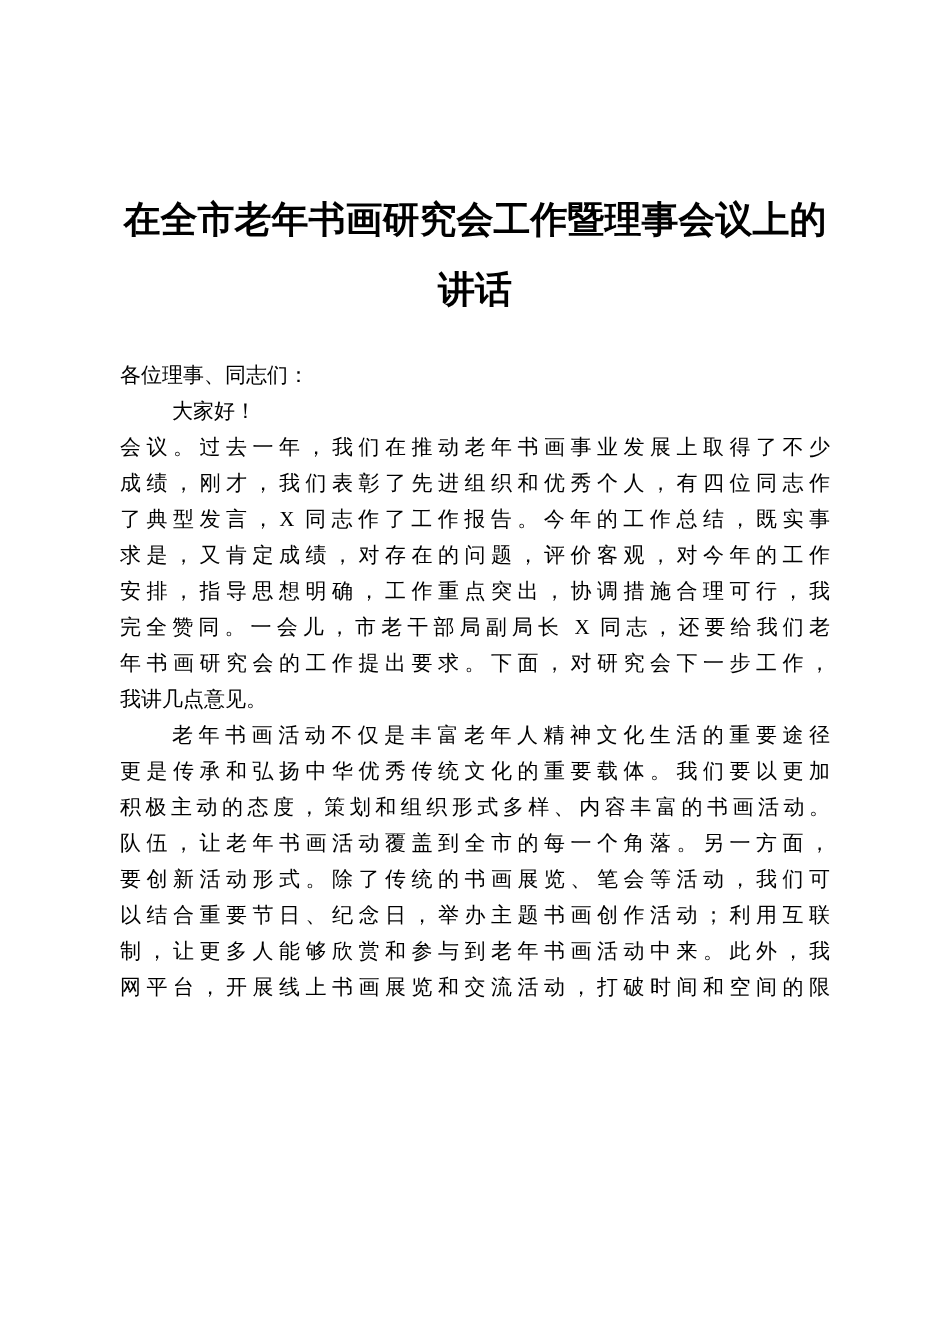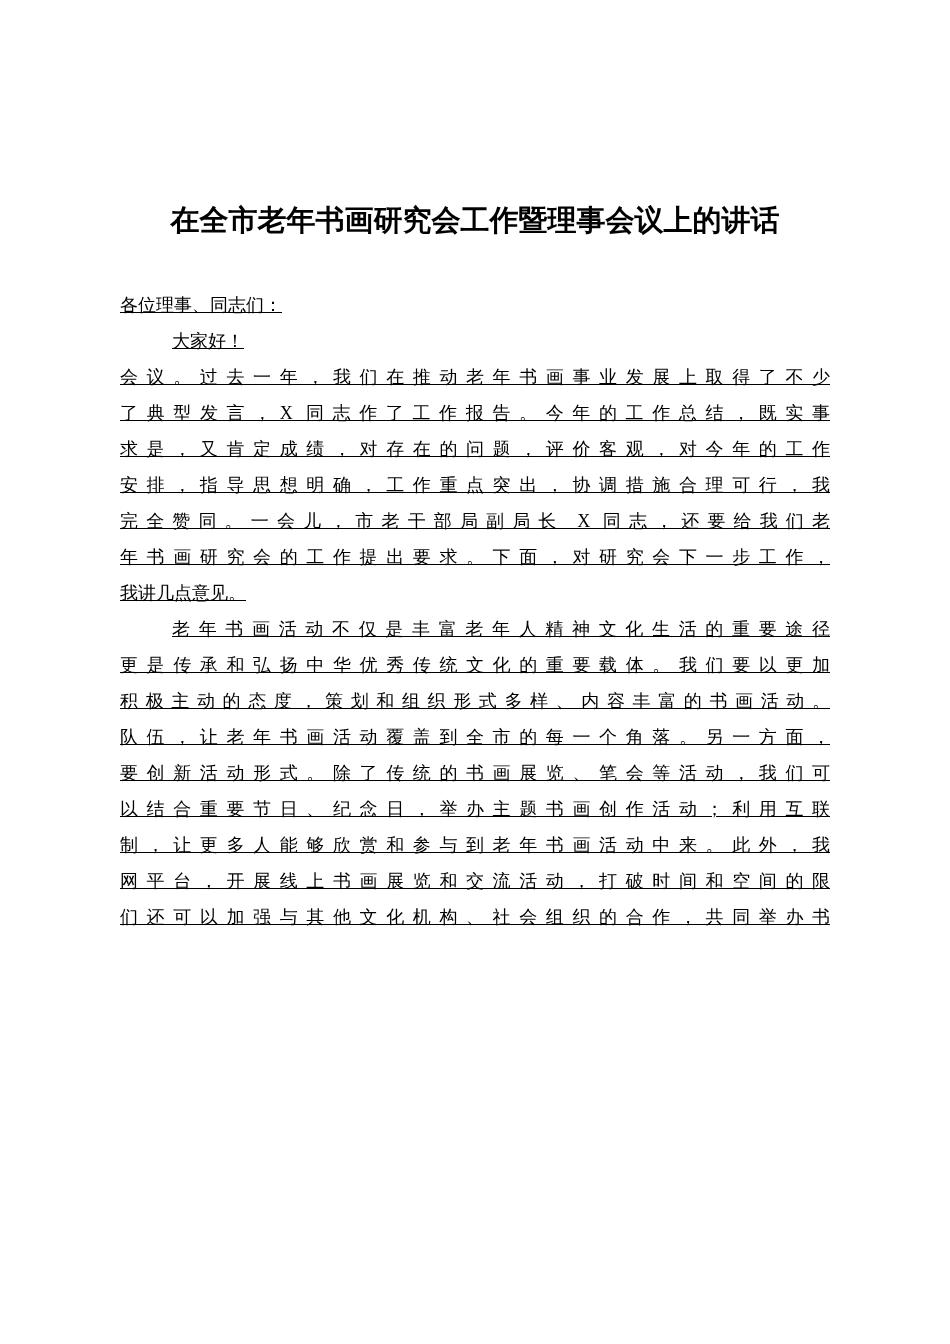--- a/index.html
+++ b/index.html
@@ -13,31 +13,30 @@
     height: 1344px;
     background: #ffffff;
     box-sizing: border-box;
     padding: 185px 120px 0 120px;
     color: #000000;
     font-family: "Liberation Serif", serif;
     overflow: hidden;
   }
   .title {
     margin: 0 0 32px 0;
-    font-size: 29px;
+    font-size: 37px;
     line-height: 70px;
     font-weight: bold;
     text-align: center;
     font-family: "Liberation Serif", serif;
     letter-spacing: 0;
   }
   .doc-body {
-    font-size: 18px;
+    font-size: 21px;
     line-height: 36px;
-    text-decoration: underline;
   }
   .para {
     margin: 0;
   }
   .line {
     white-space: nowrap;
     text-align: justify;
     text-align-last: justify;
     overflow: visible;
   }
@@ -59,32 +58,32 @@
   <h1 class="title">在全市老年书画研究会工作暨理事会议上的讲话</h1>
   <div class="doc-body">
       <div class="para body">
         <div class="line no-stretch">各位理事、同志们：</div>
       </div>
       <div class="para body">
         <div class="line indent no-stretch">大家好！</div>
       </div>
       <div class="para body">
         <div class="line">会议。过去一年，我们在推动老年书画事业发展上取得了不少</div>
+        <div class="line">成绩，刚才，我们表彰了先进组织和优秀个人，有四位同志作</div>
         <div class="line">了典型发言，X 同志作了工作报告。今年的工作总结，既实事</div>
         <div class="line">求是，又肯定成绩，对存在的问题，评价客观，对今年的工作</div>
         <div class="line">安排，指导思想明确，工作重点突出，协调措施合理可行，我</div>
         <div class="line">完全赞同。一会儿，市老干部局副局长 X 同志，还要给我们老</div>
         <div class="line">年书画研究会的工作提出要求。下面，对研究会下一步工作，</div>
         <div class="line no-stretch">我讲几点意见。</div>
       </div>
       <div class="para body">
         <div class="line indent">老年书画活动不仅是丰富老年人精神文化生活的重要途径</div>
         <div class="line">更是传承和弘扬中华优秀传统文化的重要载体。我们要以更加</div>
         <div class="line">积极主动的态度，策划和组织形式多样、内容丰富的书画活动。</div>
         <div class="line">队伍，让老年书画活动覆盖到全市的每一个角落。另一方面，</div>
         <div class="line">要创新活动形式。除了传统的书画展览、笔会等活动，我们可</div>
         <div class="line">以结合重要节日、纪念日，举办主题书画创作活动；利用互联</div>
         <div class="line">制，让更多人能够欣赏和参与到老年书画活动中来。此外，我</div>
         <div class="line">网平台，开展线上书画展览和交流活动，打破时间和空间的限</div>
-        <div class="line">们还可以加强与其他文化机构、社会组织的合作，共同举办书</div>
       </div>
     </div>
 </div>
 
 </body></html>

